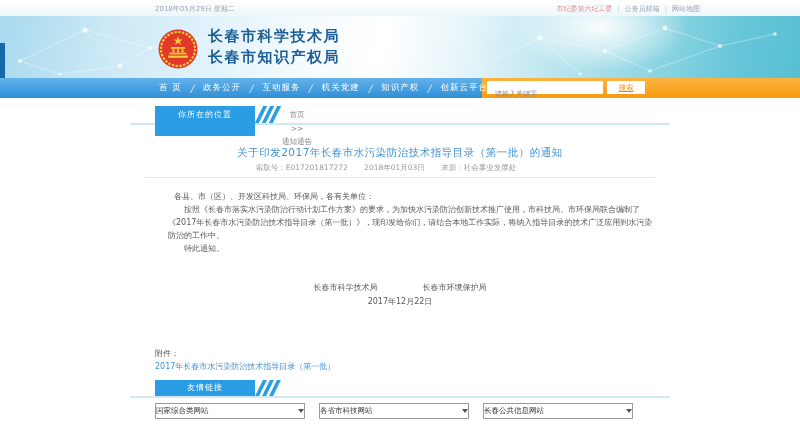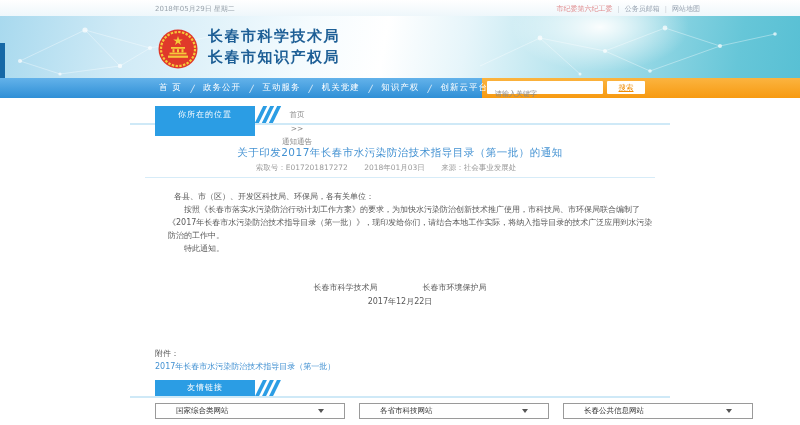--- a/index.html
+++ b/index.html
@@ -73,21 +73,21 @@
   .attachment{position:absolute;left:155px;top:347px;font-size:8px;color:#595959;line-height:13px;}
   .attachment-link{color:#4291d2;cursor:pointer;text-decoration:none;}
   
   .friends-bar{position:absolute;left:130px;top:380px;width:540px;height:16px;
     border-bottom:2px solid #cfe9f7;}
   .friends-bar .blue-label{height:16px;line-height:16px;}
   .friends-bar .stripes{height:16px;}
   .friends-bar .stripe{height:16px;}
   .selects{position:absolute;left:155px;top:403px;display:flex;gap:14px;}
   .select{width:148px;height:14px;border:1px solid #9a9a9a;background:#ffffff;
-    display:flex;align-items:center;justify-content:space-between;padding:0 20px;
+    display:flex;align-items:center;justify-content:space-between;padding:0 0;
     font-size:7.5px;color:#333;cursor:pointer;box-sizing:content-box;}
   .chevron{width:0;height:0;border-left:3.5px solid transparent;
     border-right:3.5px solid transparent;border-top:4.5px solid #555;}
 </style>
 </head>
 <body>
 
 <div class="topbar">
   <span class="topbar-date">2018年05月29日 星期二</span>
   <span class="topbar-links">

